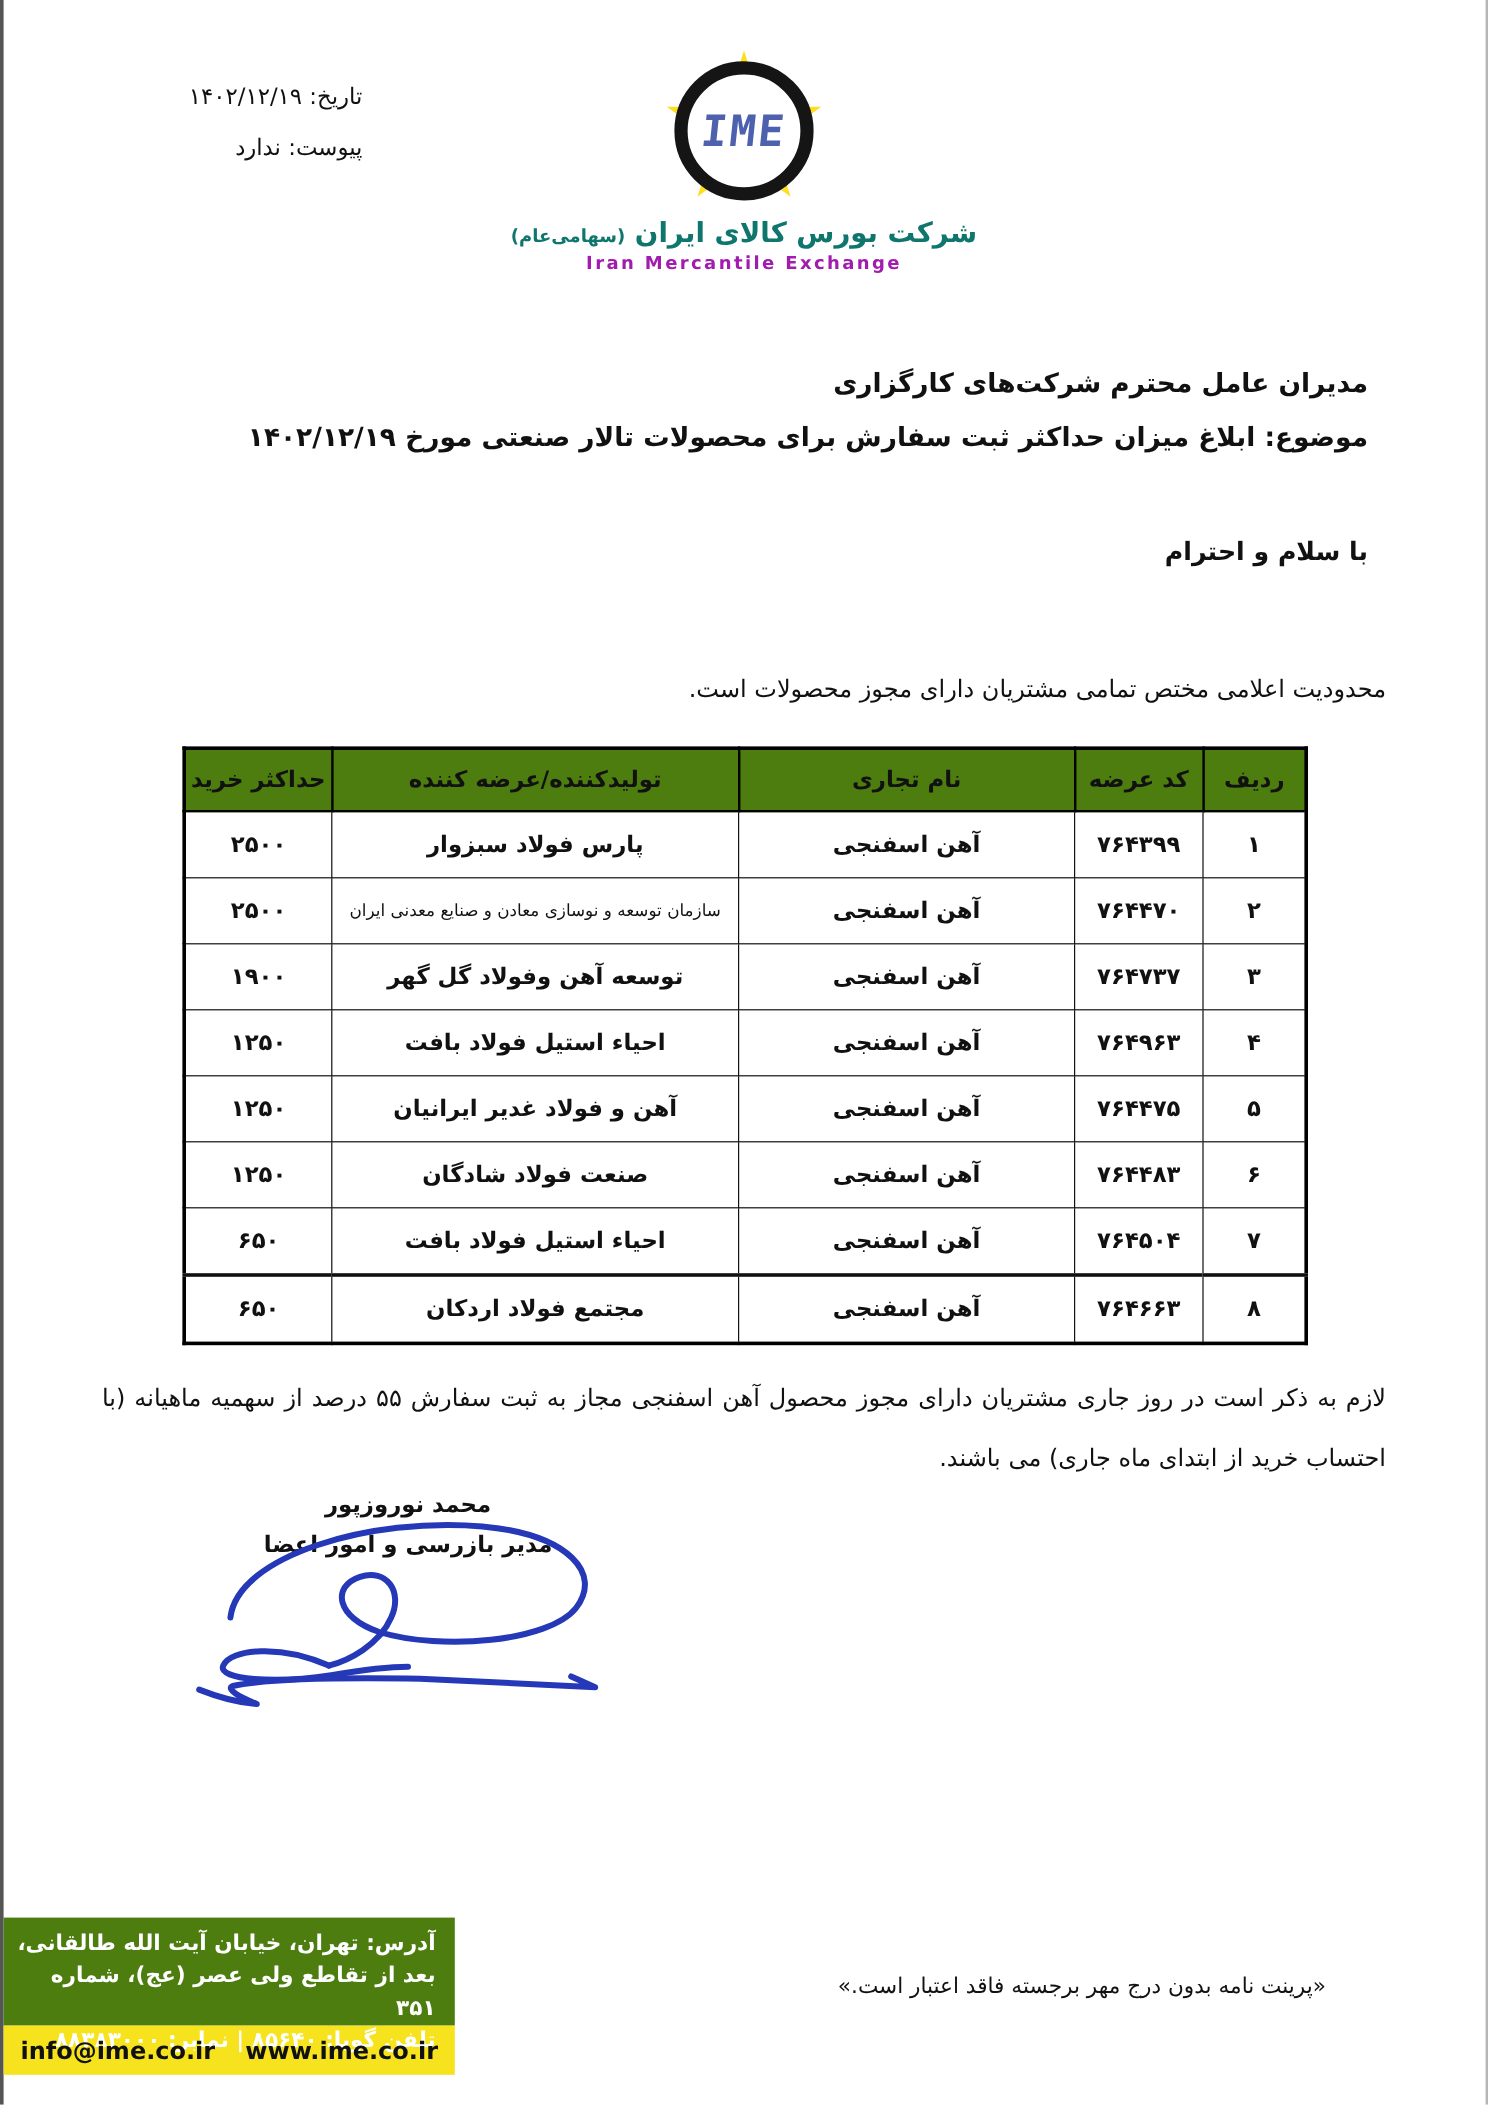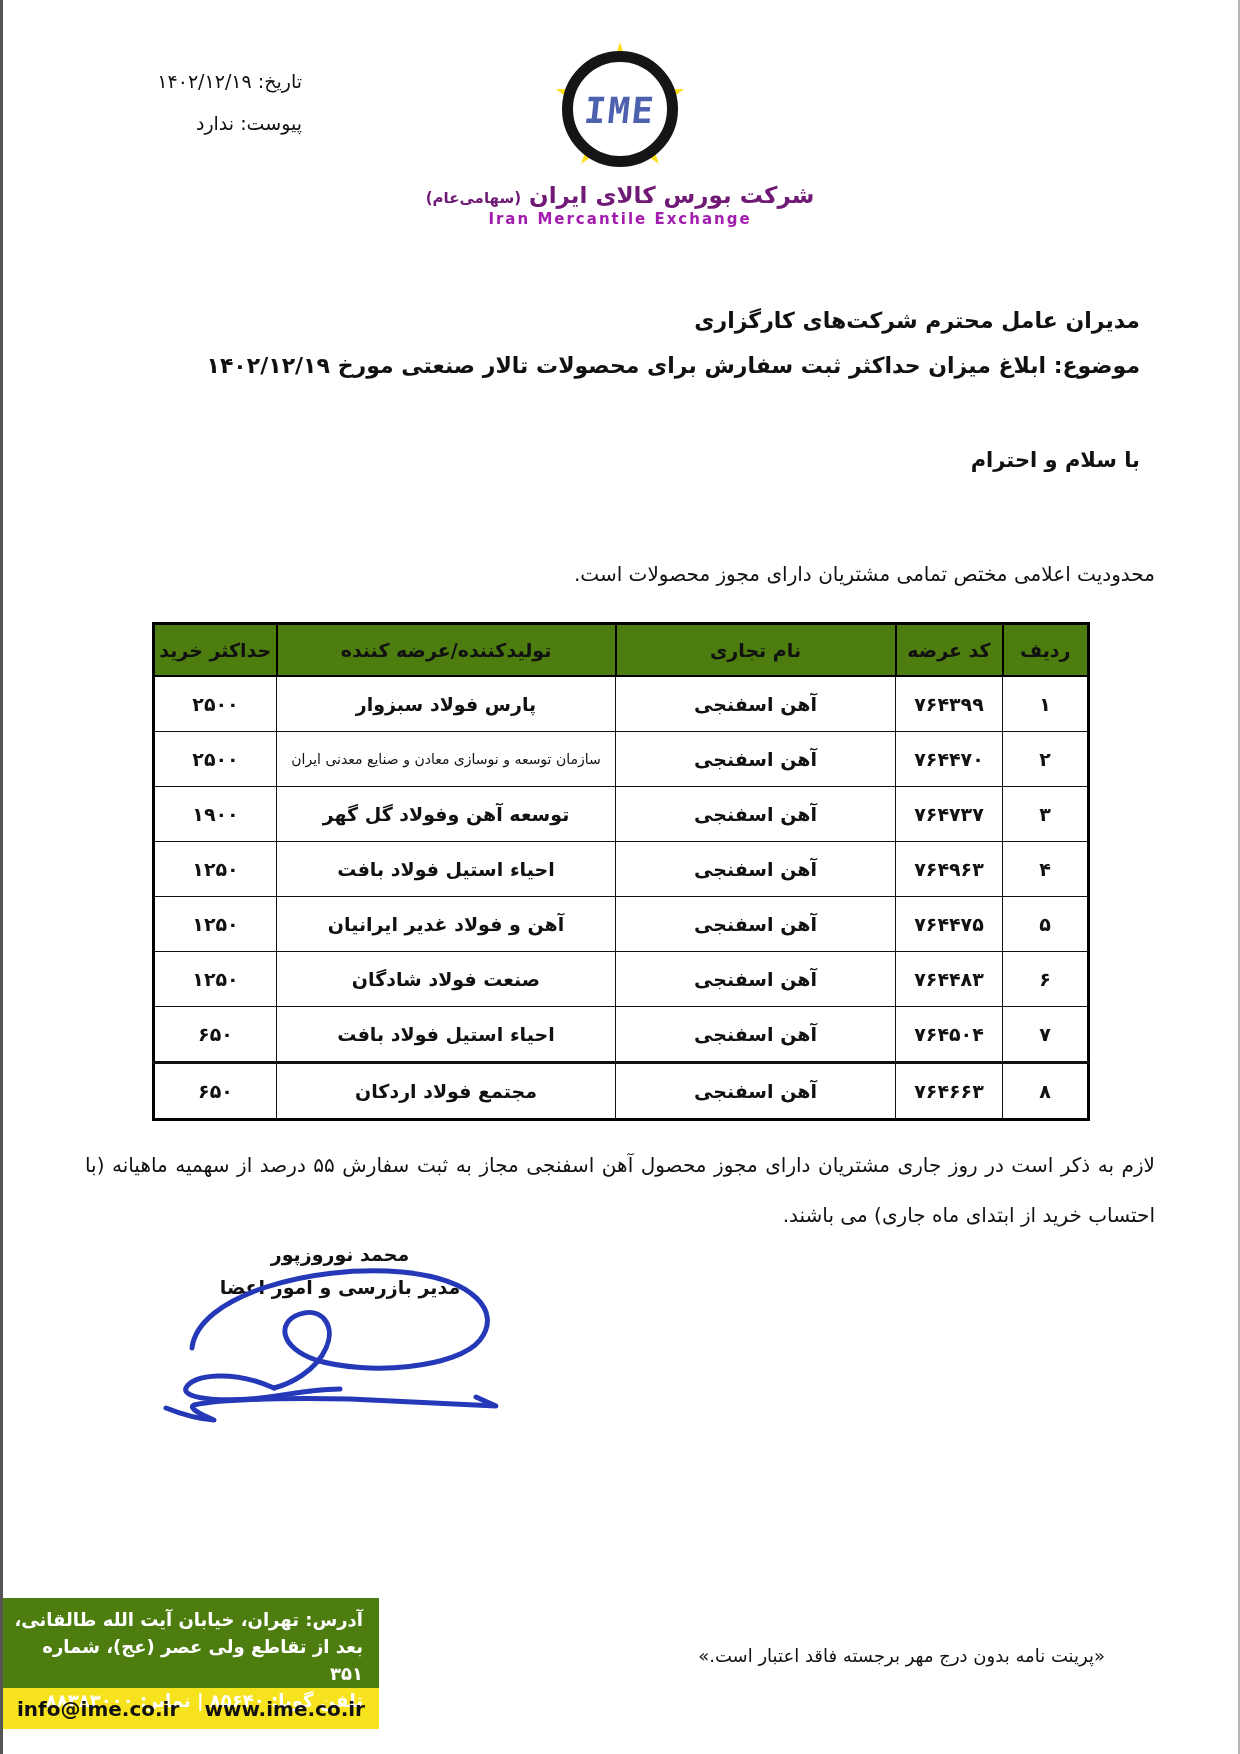--- a/index.html
+++ b/index.html
@@ -11,21 +11,21 @@
   .meta .line{white-space:nowrap;}
   
   .logo-block{position:absolute;top:42px;left:0;right:0;margin:auto;width:420px;text-align:center;}
   .logo-mark{position:relative;width:134px;height:134px;margin:0 auto;}
   .logo-star{position:absolute;inset:0;background:#ffdf1b;
     clip-path:polygon(50% 0%,61% 35%,98% 35%,68% 57%,79% 91%,50% 70%,21% 91%,32% 57%,2% 35%,39% 35%);}
   .logo-ring{position:absolute;inset:9px;border-radius:50%;border:11px solid #151515;background:#fff;}
   .logo-monogram{position:absolute;inset:0;display:flex;align-items:center;justify-content:center;
     font-family:"DejaVu Sans Mono",monospace;font-weight:bold;font-size:36px;color:#4d61ae;
     transform:skewX(-6deg) translateY(1px);letter-spacing:2px;}
-  .company-fa{margin-top:6px;font-size:23px;font-weight:bold;color:#701a75;}
+  .company-fa{margin-top:6px;font-size:23px;font-weight:bold;color:#0f766e;}
   .company-fa .suffix{font-size:15px;font-weight:bold;}
   .company-en{margin-top:2px;font-size:15px;font-weight:bold;letter-spacing:2px;color:#a21caf;
     font-family:"DejaVu Sans",sans-serif;}
   
   .bismillah{position:absolute;top:250px;left:0;right:0;text-align:center;font-size:21px;font-weight:bold;}
   .recipient{position:absolute;top:308px;right:100px;font-size:22px;font-weight:bold;}
   .subject{position:absolute;top:353px;right:100px;font-size:22px;font-weight:bold;margin-left:21px;}
   .salutation{position:absolute;top:448px;right:100px;font-size:21px;font-weight:bold;}
   .body1{position:absolute;top:497px;right:85px;left:85px;font-size:20px;
          text-align:justify;text-align-last:justify;}

